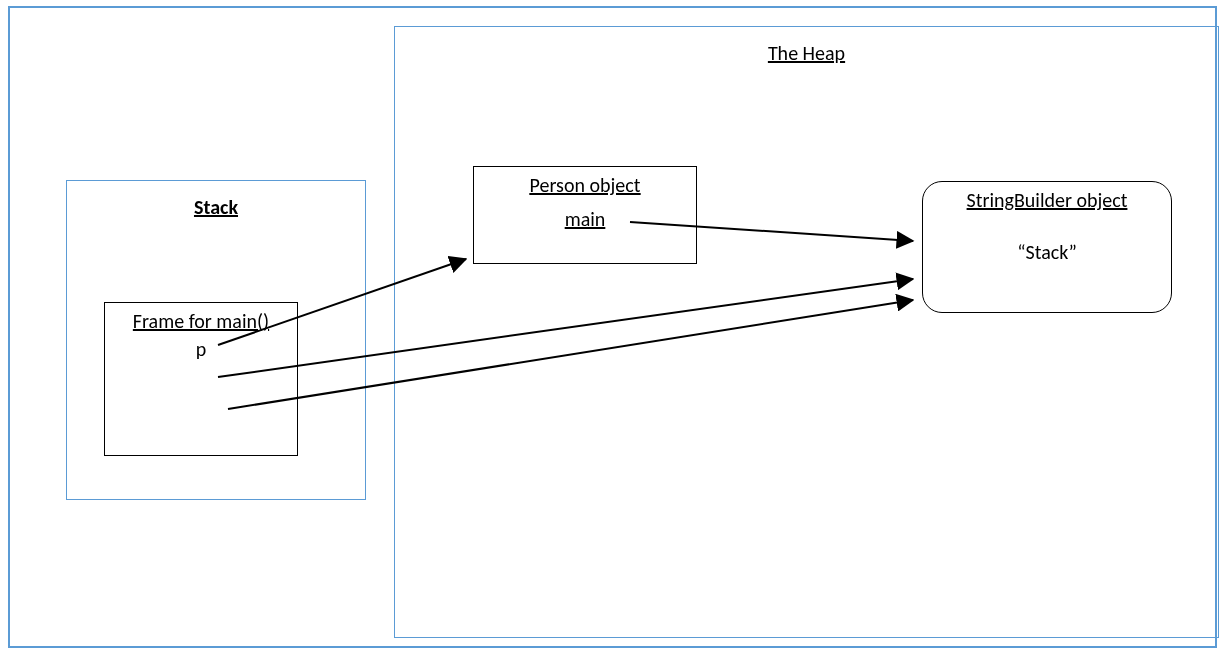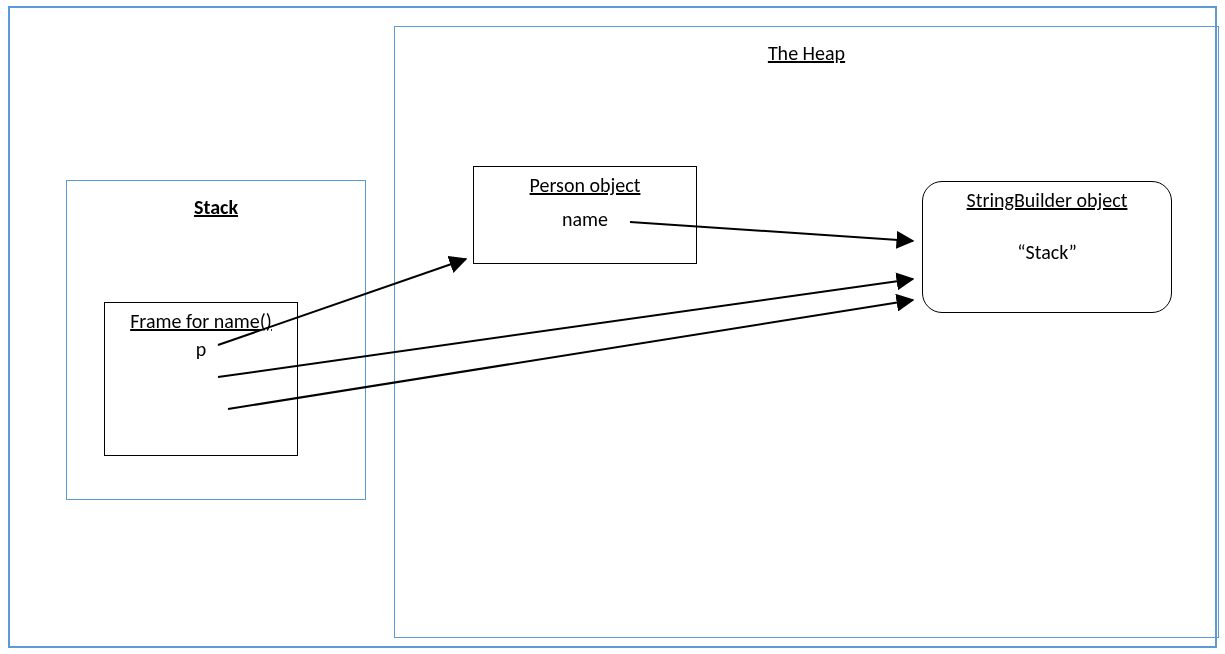--- a/index.html
+++ b/index.html
@@ -73,27 +73,27 @@
 
   <div class="heap">
     <div class="title">The Heap</div>
   </div>
 
   <div class="stack">
     <div class="title">Stack</div>
   </div>
 
   <div class="frame-box" style="left:94px; top:294px; width:194px; height:154px;">
-    <div class="frame-title">Frame for name()</div>
+    <div class="frame-title">Frame for main()</div>
     <div class="frame-line">p</div>
   </div>
 
-  <div class="frame-box" style="left:463px; top:158px; width:224px; height:98px;">
+  <div class="frame-box" style="left:463px; top:158px; width:224px; height:98px;text-decoration:underline;">
     <div class="frame-title">Person object</div>
-    <div class="frame-line" style="padding-top:10px;">name</div>
+    <div class="frame-line" style="padding-top:10px;">main</div>
   </div>
 
   <div class="frame-box" style="left:912px; top:173px; width:250px; height:132px;border-radius:20px;">
     <div class="frame-title">StringBuilder object</div>
     <div class="frame-line" style="padding-top:28px;">“Stack”</div>
   </div>
 
 </div>
 
 <svg class="arrows">

